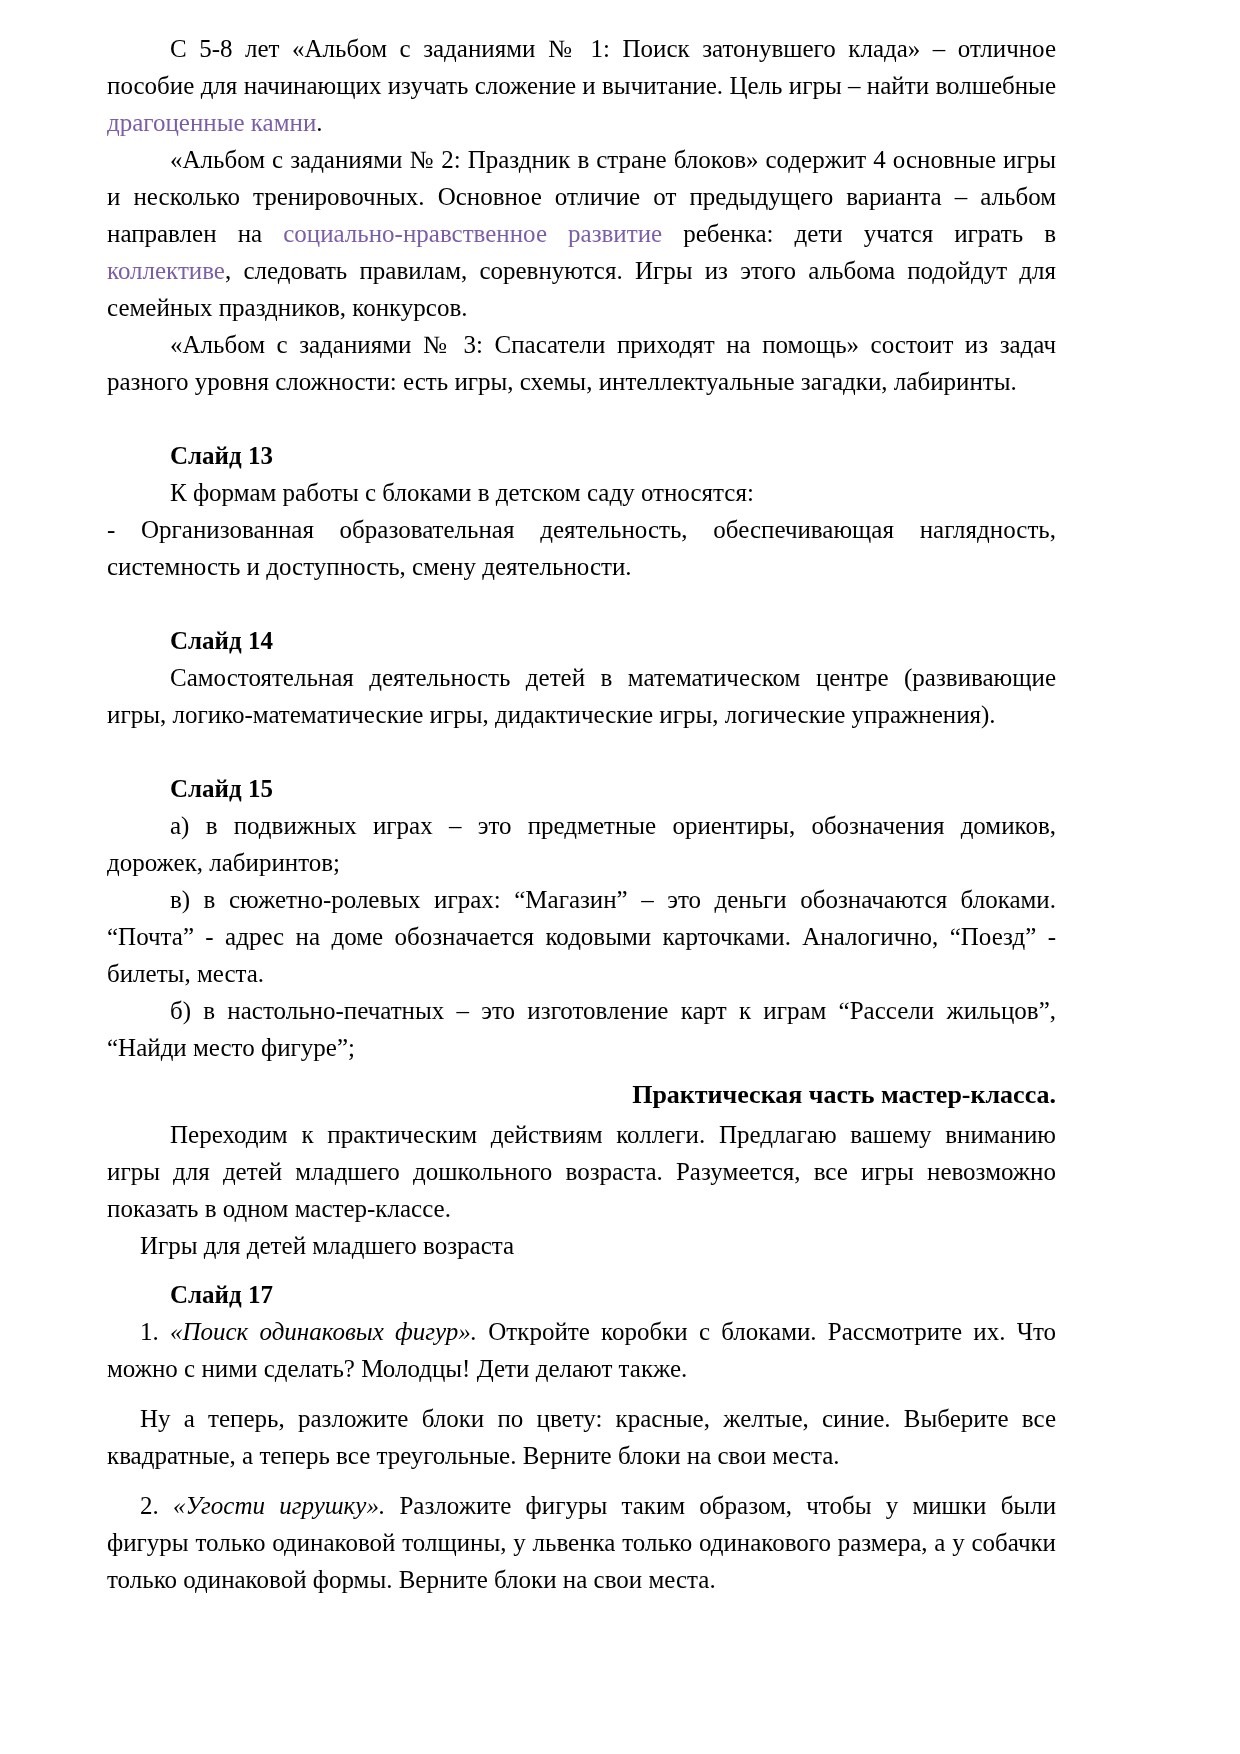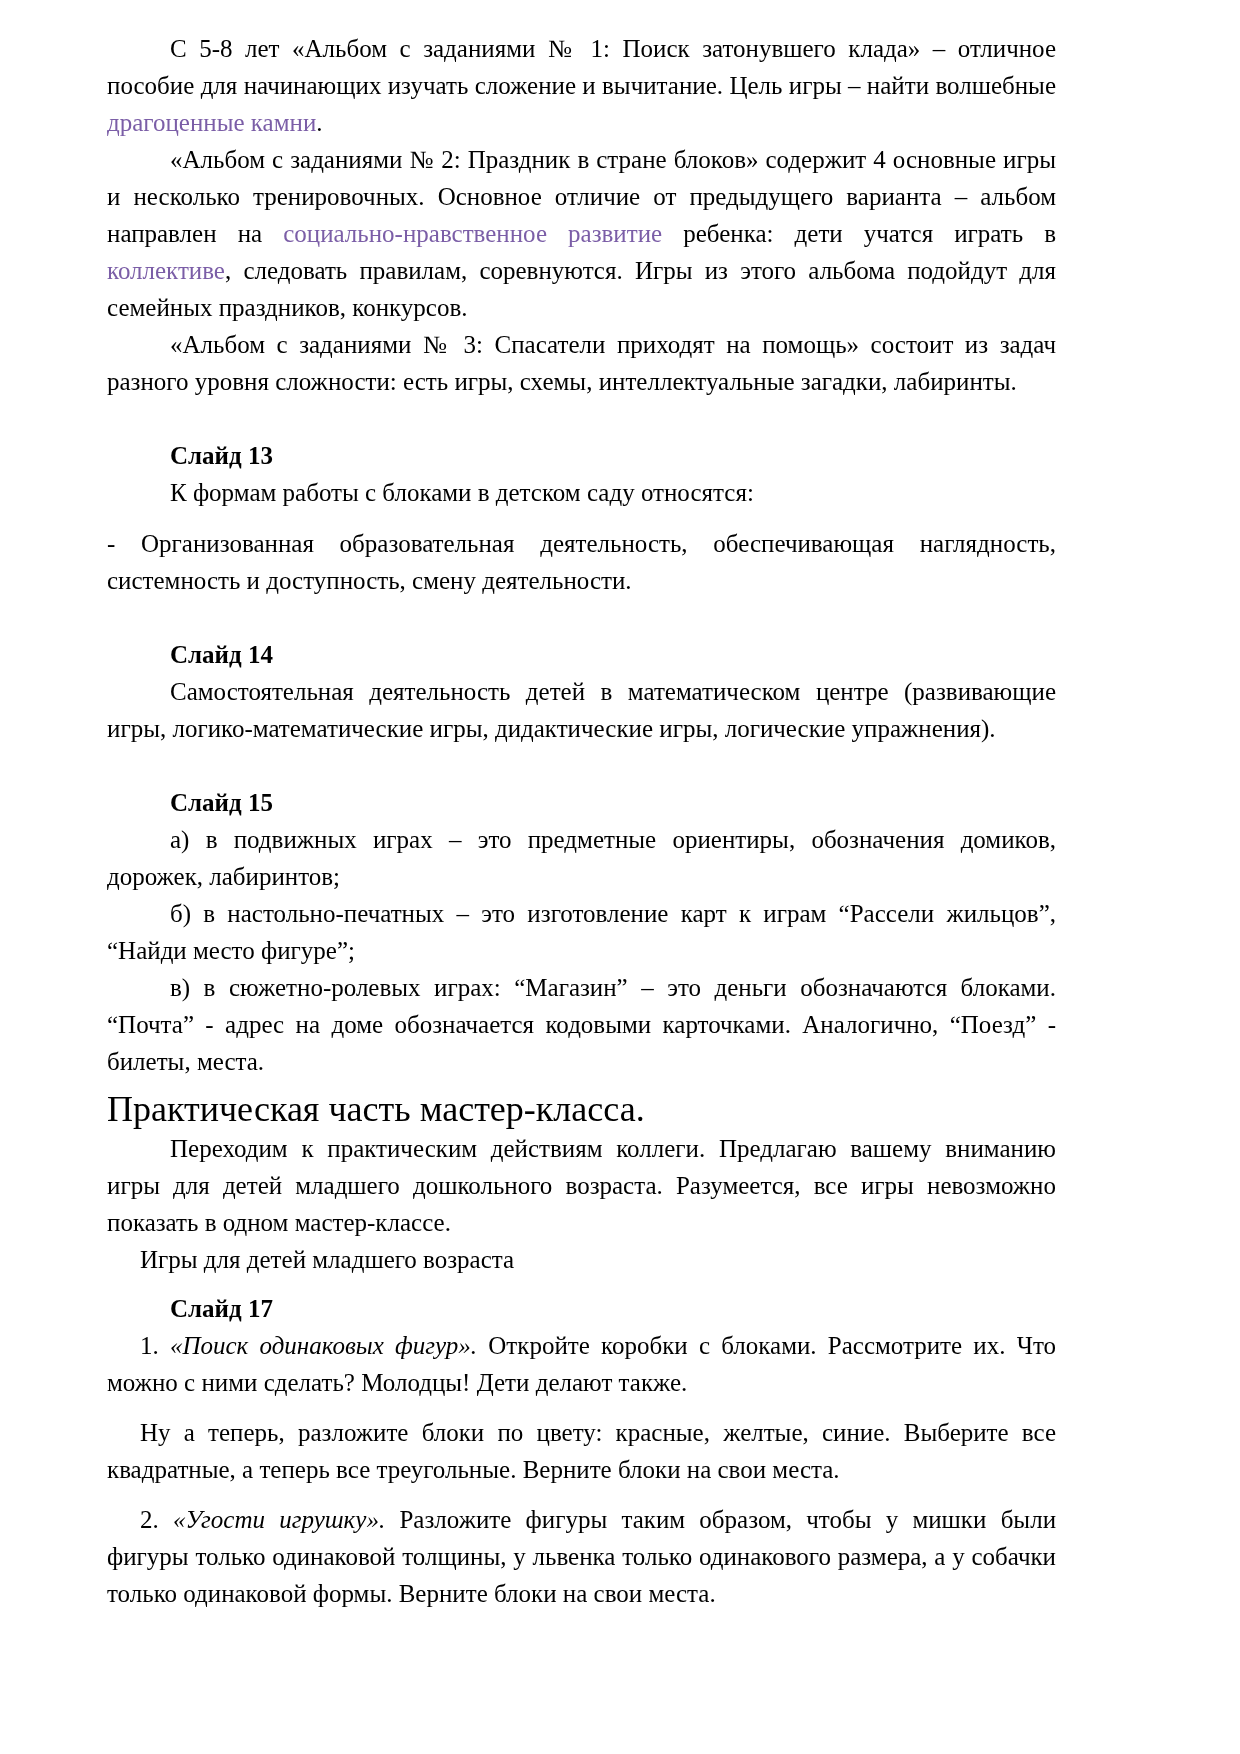--- a/index.html
+++ b/index.html
@@ -24,29 +24,29 @@
     text-indent: 63px;
     text-align: left;
   }
   .slide-title.first { margin-top: 0; }
   .slide-title.tight { margin-top: 12px; }
   .para {
     margin: 0;
     text-align: justify;
     text-indent: 63px;
   }
-  .noindent { text-indent: 0; margin-top: 14px; }
+  .noindent { text-indent: 0; }
   .small-indent { text-indent: 33px; }
   .spaced { margin-top: 13px; }
   .accent { color: var(--accent, #7B5EA7); }
   .italic { font-style: italic; }
   .center-heading {
-    text-align: left;
-    font-weight: normal;
-    font-size: 36px;
+    text-align: right;
+    font-weight: bold;
+    font-size: 26px;
     line-height: 42px;
     margin: 8px 0 0 0;
     text-indent: 0;
   }
   .bold-line {
     font-weight: normal;
     text-indent: 33px;
     margin: 0;
     text-align: left;
   }
@@ -62,22 +62,22 @@
 
   <p class="slide-title">Слайд 13</p>
   <p class="para">К формам работы с блоками в детском саду относятся:</p>
   <p class="para noindent">- Организованная образовательная деятельность,  обеспечивающая наглядность, системность и доступность, смену деятельности.</p>
 
   <p class="slide-title">Слайд 14</p>
   <p class="para">Самостоятельная деятельность детей в математическом центре (развивающие игры, логико-математические игры, дидактические игры, логические упражнения).</p>
 
   <p class="slide-title">Слайд 15</p>
   <p class="para">а) в подвижных играх – это предметные ориентиры, обозначения домиков, дорожек, лабиринтов;</p>
+  <p class="para">в) в сюжетно-ролевых играх: “Магазин” – это деньги обозначаются блоками. “Почта” - адрес на доме обозначается кодовыми карточками. Аналогично, “Поезд” - билеты, места.</p>
   <p class="para">б) в настольно-печатных – это изготовление  карт  к играм “Рассели жильцов”, “Найди место фигуре”;</p>
-  <p class="para">в) в сюжетно-ролевых играх: “Магазин” – это деньги обозначаются блоками. “Почта” - адрес на доме обозначается кодовыми карточками. Аналогично, “Поезд” - билеты, места.</p>
 
   <h1 class="center-heading">Практическая часть мастер-класса.</h1>
 
   <p class="para">Переходим к практическим действиям коллеги. Предлагаю вашему вниманию игры для детей младшего дошкольного возраста. Разумеется, все игры невозможно показать в одном мастер-классе.</p>
   <p class="bold-line">Игры для детей младшего возраста</p>
 
   <p class="slide-title tight">Слайд 17</p>
   <p class="para small-indent"><span>1. </span><span class="italic">«Поиск одинаковых фигур».</span><span> Откройте коробки с блоками. Рассмотрите их. Что можно с ними сделать? Молодцы! Дети делают также.</span></p>
   <p class="para small-indent spaced">Ну а теперь, разложите блоки по цвету: красные,  желтые, синие. Выберите все квадратные, а теперь все треугольные. Верните блоки на свои места.</p>
   <p class="para small-indent spaced"><span>2. </span><span class="italic">«Угости игрушку».</span><span> Разложите фигуры таким образом, чтобы у мишки были фигуры только одинаковой толщины, у львенка только одинакового размера, а у собачки  только одинаковой формы. Верните блоки на свои места.</span></p>

